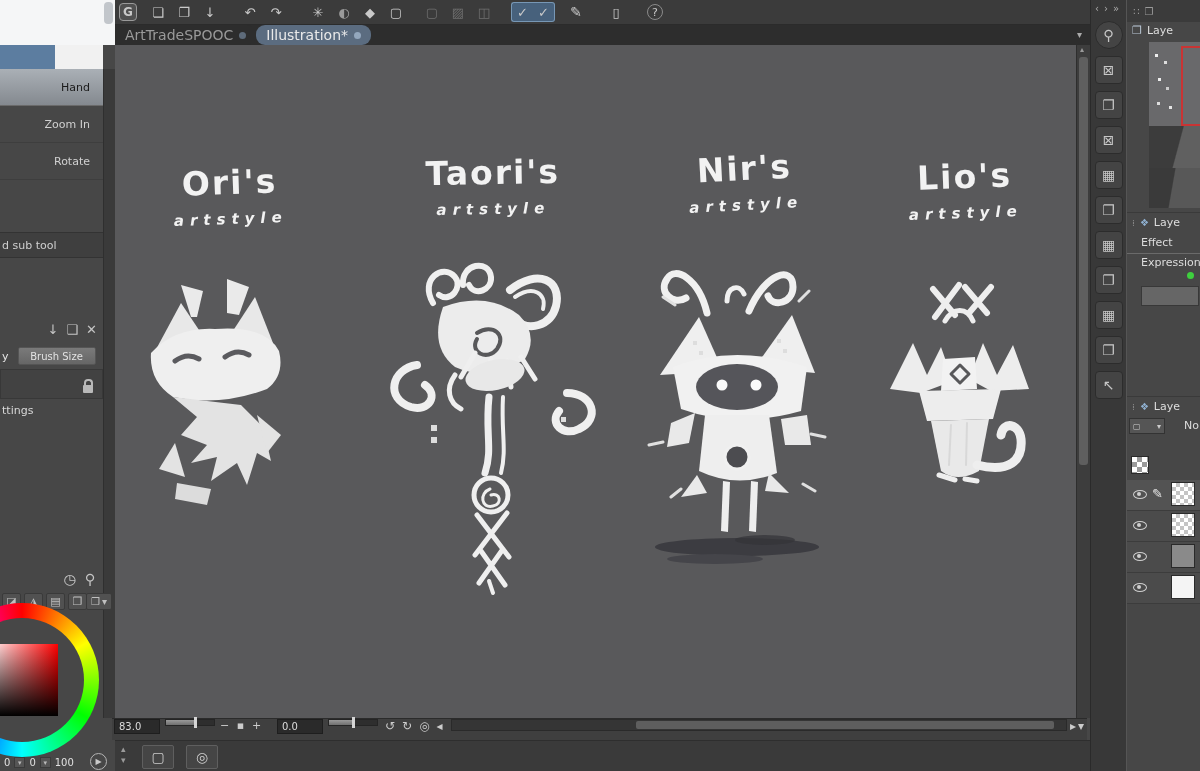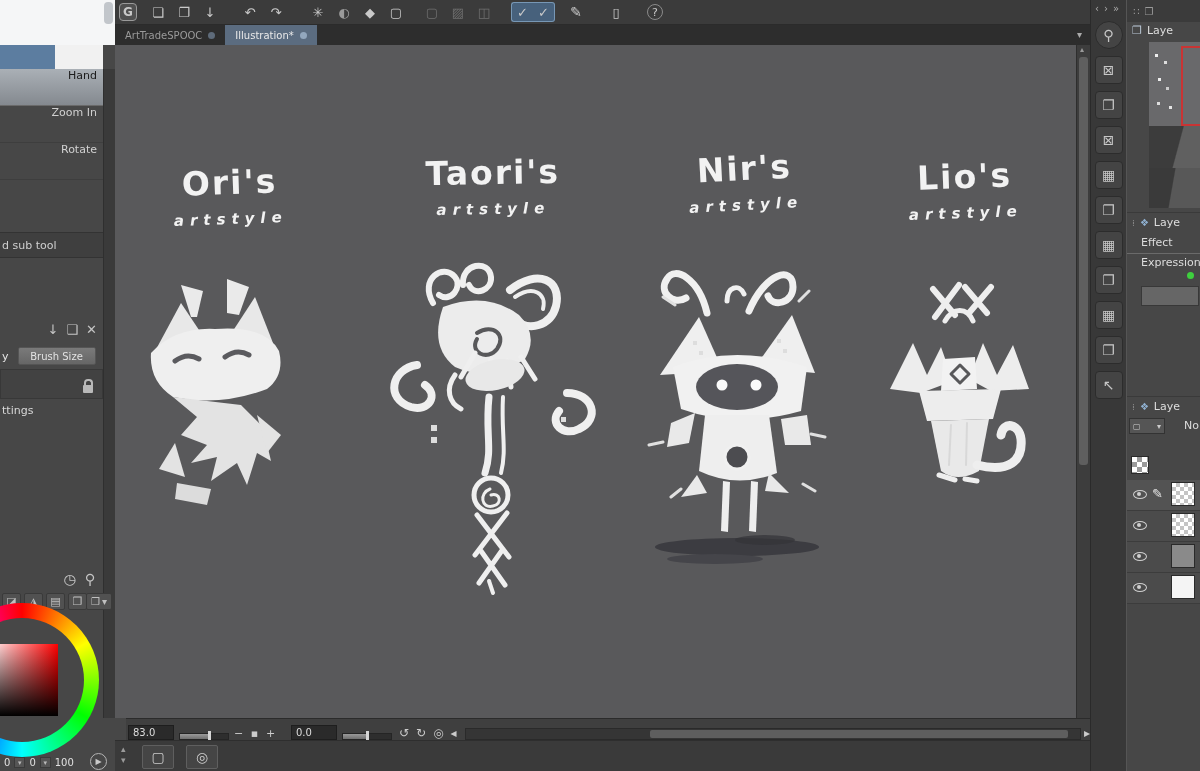--- a/index.html
+++ b/index.html
@@ -23,35 +23,35 @@
   .toolbar-icon:nth-child(15){background:#47617c;border:1px solid #7797b5;border-left:none;
                 border-radius:0 3px 3px 0;margin-right:10px;}
   .toolbar-icon:nth-child(16){font-size:14px;}
   .toolbar-icon:nth-child(17){margin-left:14px;}
   .toolbar-icon:nth-child(18){margin-left:16px;border:1px solid #8a8a8a;border-radius:50%;
                 width:16px;height:16px;font-size:11px;}
 
   
   .tab-bar{position:absolute;left:115px;top:25px;width:975px;height:20px;background:#2d2d2d;}
   .tabs{display:flex;height:100%;}
-  .tab{display:flex;align-items:center;gap:6px;padding:0 10px;font-size:10px;color:#9a9a9a;background:#2d2d2d;}
+  .tab{display:flex;align-items:center;gap:6px;padding:0 10px;font-size:14px;color:#9a9a9a;background:#2d2d2d;border-radius:9px;}
   .tab:nth-child(2){background:#5b6c80;color:#e9e9e9;}
   .tab-dot{width:7px;height:7px;border-radius:50%;background:#5e6b7a;}
   .tab:nth-child(2) .tab-dot{background:#93a7bd;}
   .tab-caret{position:absolute;right:8px;top:4px;color:#aaa;font-size:10px;}
 
   
   .left-panel{position:absolute;left:0;top:0;width:115px;height:771px;background:#474747;}
   .panel-top{position:absolute;left:0;top:0;width:115px;height:45px;background:#f5f6f7;}
   .corner-thumb{position:absolute;left:104px;top:2px;width:9px;height:22px;background:#c2c6cb;border-radius:4px;}
   .blue-stub{position:absolute;left:0;top:45px;width:55px;height:24px;background:#5c7da0;}
   .stub-right{position:absolute;left:55px;top:45px;width:48px;height:24px;background:#f1f1f1;}
   .splitter{position:absolute;left:103px;top:69px;width:12px;height:649px;background:#3a3a3a;border-left:1px solid #2f2f2f;box-sizing:border-box;}
   .tool-list{position:absolute;left:0;top:69px;width:103px;}
-  .tool-row{height:37px;display:flex;align-items:flex-start;justify-content:flex-end;padding-right:6px;
+  .tool-row{height:37px;display:flex;align-items:center;justify-content:flex-end;padding-right:13px;
             box-sizing:border-box;font-size:11px;color:#d0d0d0;border-bottom:1px solid #3e3e3e;}
   .tool-row:nth-child(1){background:linear-gradient(#aab0b6,#84898f);color:#1c1c1c;border-bottom-color:#6a6a6a;}
   .subtool-header{position:absolute;left:0;top:232px;width:103px;height:26px;background:#3f3f3f;
             border-top:1px solid #333;border-bottom:1px solid #333;color:#cfcfcf;font-size:11px;
             display:flex;align-items:center;padding-left:2px;box-sizing:border-box;}
   .subtool-icons{position:absolute;left:0;top:322px;width:103px;display:flex;justify-content:flex-end;
             gap:8px;padding-right:6px;box-sizing:border-box;color:#c5c5c5;font-size:13px;}
   .prop-row{position:absolute;left:0;top:345px;width:103px;height:22px;display:flex;align-items:center;
             font-size:11px;color:#e5e5e5;}
   .prop-row .prop-label{margin-left:2px;}
@@ -97,22 +97,22 @@
   .art .s{font-size:15px;font-weight:bold;font-style:italic;letter-spacing:6px;margin-top:8px;}
   .sketch-svg{position:absolute;left:0;top:0;}
 
   
   .vscroll{position:absolute;left:1076px;top:45px;width:14px;height:673px;background:#3d3d3d;
       border-left:1px solid #2e2e2e;box-sizing:border-box;}
   .vthumb{position:absolute;left:2px;top:12px;width:9px;height:408px;background:#5f5f5f;border-radius:3px;}
   .vscroll .arr{position:absolute;left:3px;color:#9a9a9a;font-size:8px;}
 
   
-  .bottom-bar{position:absolute;left:126px;top:718px;width:975px;height:22px;background:#3f3f3f;
-      border-top:1px solid #2b2b2b;display:flex;align-items:flex-end;font-size:10px;color:#ccc;box-sizing:border-box;}
+  .bottom-bar{position:absolute;left:112px;top:718px;width:975px;height:22px;background:#3f3f3f;
+      border-top:1px solid #2b2b2b;display:flex;align-items:flex-start;font-size:10px;color:#ccc;box-sizing:border-box;}
   .val-box{width:46px;height:15px;background:#2a2a2a;border:1px solid #1e1e1e;display:flex;align-items:center;
       padding-left:4px;color:#ddd;box-sizing:border-box;}
   .zoom-box{margin-left:2px;}
   .rot-box{margin-left:14px;}
   .slider{width:50px;height:7px;background:#2e2e2e;border:1px solid #252525;margin-left:5px;position:relative;box-sizing:border-box;}
   .slider::before{content:"";position:absolute;left:0;top:0;height:100%;background:linear-gradient(#9a9a9a,#6f6f6f);}
   .slider.zoom::before{width:58%;}
   .slider.rot::before{width:48%;}
   .slider::after{content:"";position:absolute;top:-3px;bottom:-3px;width:3px;background:#d5d5d5;}
   .slider.zoom::after{left:58%;}

